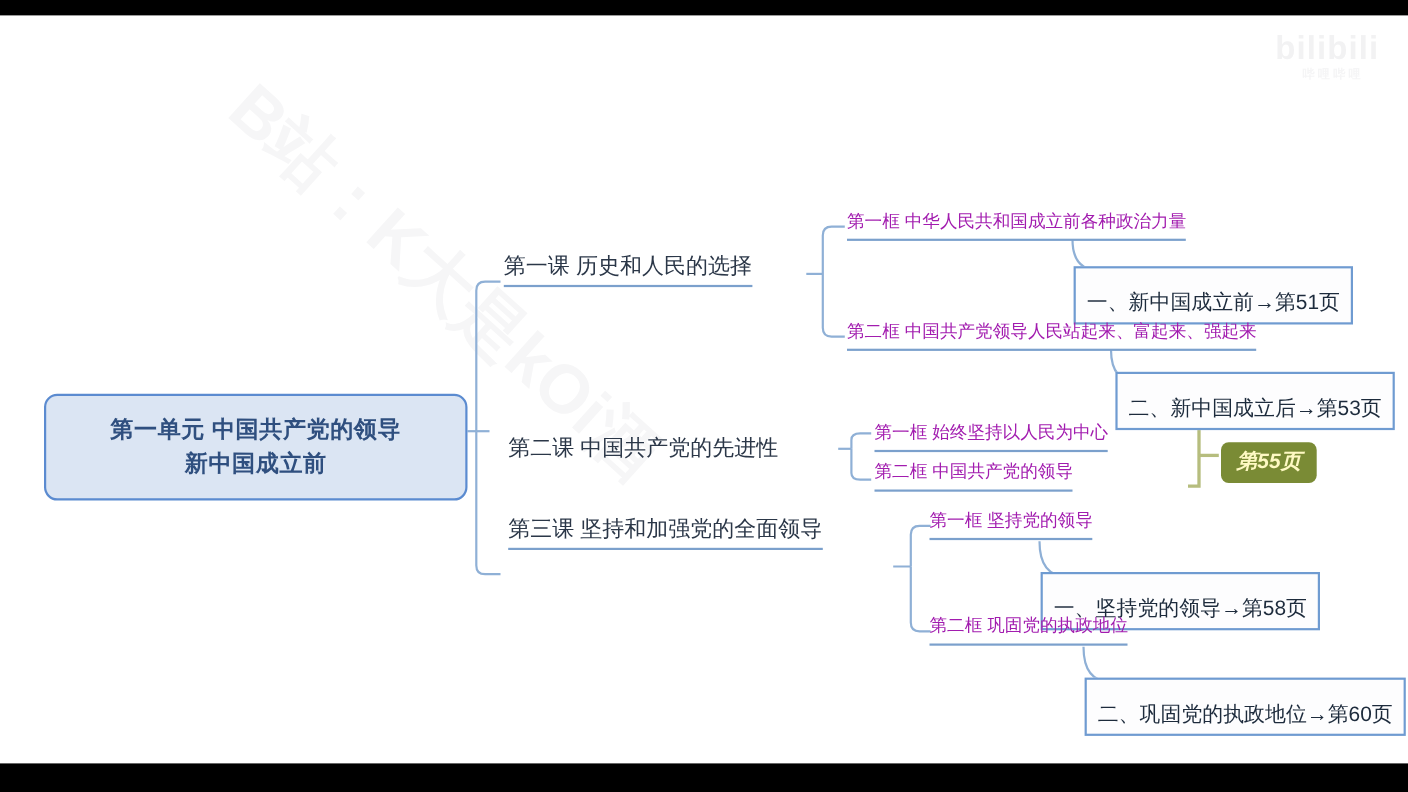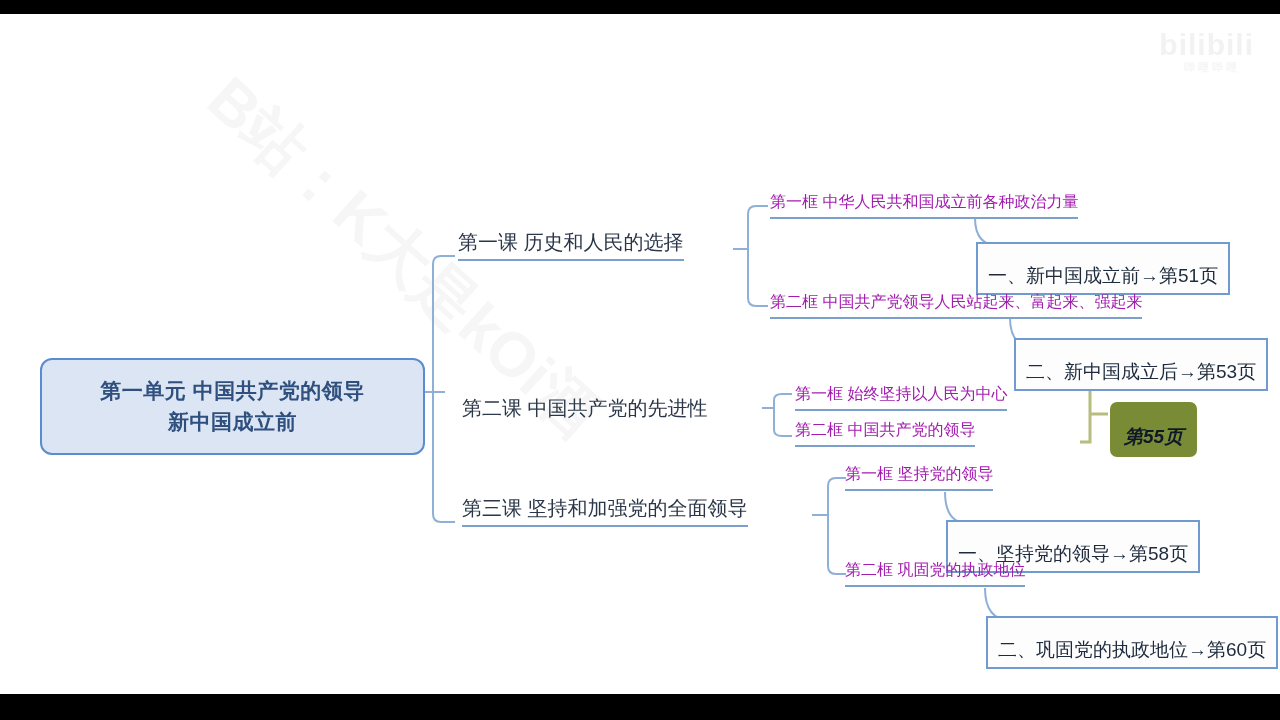--- a/index.html
+++ b/index.html
@@ -84,25 +84,25 @@
     padding: 20px 10px 5px 10px;
     line-height: 1.25;
   }
 
   
   #green-node {
     position: absolute;
     left: 1110px; top: 388px;
     background: #7a8b35;
     border-radius: 7px;
-    color: #0f172a;
+    color: #fef9c3;
     font-style: italic;
     font-weight: bold;
     font-size: 19px;
-    padding: 22px 14px 7px 14px;
+    padding: 4px 14px 7px 14px;
     white-space: nowrap;
   }
 </style>
 </head>
 <body>
 
 <div id="screen">
 
   <div class="letterbox" id="bar-top"></div>
   <div class="letterbox" id="bar-bottom"></div>
@@ -164,21 +164,21 @@
     <div class="bnode" style="left:1014px; top:324px;">二、新中国成立后→第53页</div>
 
     <div class="tnode big" style="left:462px; top:381px; border-bottom:none;">第二课 中国共产党的先进性</div>
 
     <div class="tnode" style="left:795px; top:370px;">第一框 始终坚持以人民为中心</div>
 
     <div class="tnode" style="left:795px; top:406px;">第二框 中国共产党的领导</div>
 
     <div id="green-node">第55页</div>
 
-    <div class="tnode big" style="left:462px; top:481px;">第三课 坚持和加强党的全面领导</div>
+    <div class="tnode big" style="left:462px; top:454px;">第三课 坚持和加强党的全面领导</div>
 
     <div class="tnode" style="left:845px; top:450px;">第一框 坚持党的领导</div>
 
     <div class="bnode" style="left:946px; top:506px;">一、坚持党的领导→第58页</div>
 
     <div class="tnode" style="left:845px; top:546px;">第二框 巩固党的执政地位</div>
 
     <div class="bnode" style="left:986px; top:602px;">二、巩固党的执政地位→第60页</div>
 
   </div>

